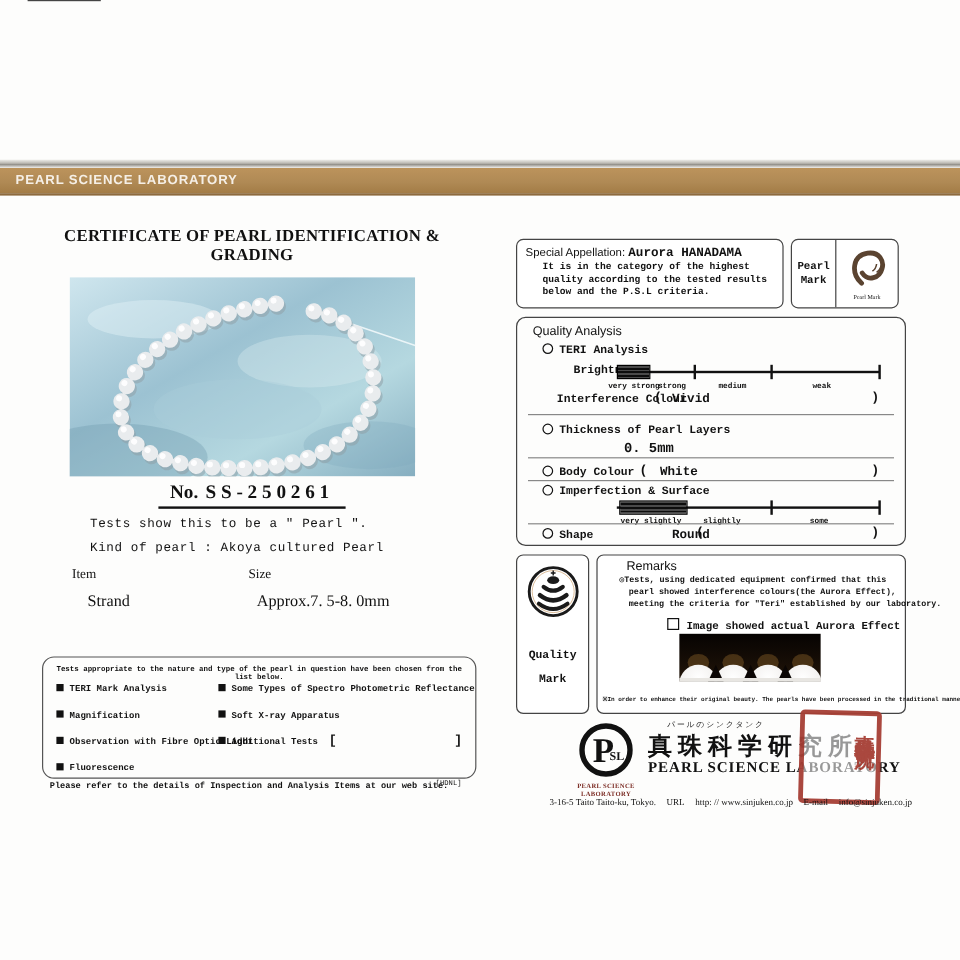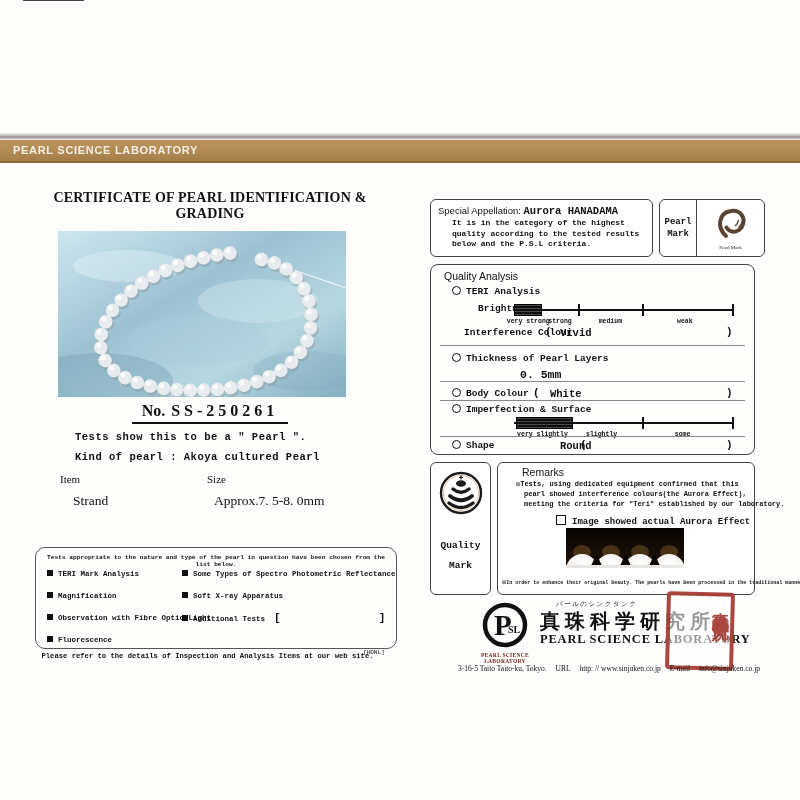--- a/index.html
+++ b/index.html
@@ -17,40 +17,40 @@
     background:linear-gradient(180deg,#bc935c 0%,#b08a55 55%,#a37c46 100%);
     border-bottom:2px solid #8d6a3e;box-sizing:border-box;}
   .band-title{top:144px;left:13px;font-weight:bold;font-size:11px;letter-spacing:.7px;color:#f5efe6;}
 
   
   .cert-title{top:190px;left:40px;width:340px;text-align:center;font-weight:bold;font-size:14px;letter-spacing:.2px;}
   .photo{top:231px;left:58px;width:288px;height:166px;}
   .cert-no-wrap{top:402px;left:40px;width:340px;text-align:center;}
   .cert-no{display:inline-block;border-bottom:2px solid #111;padding:0 10px 2px 10px;font-size:16px;font-weight:bold;}
   .cert-no .num{letter-spacing:4px;margin-left:6px;text-align:center;}
-  .stmt{left:75px;font-weight:bold;font-size:10.5px;letter-spacing:.5px;}
+  .stmt{left:75px;font-weight:normal;font-size:10.5px;letter-spacing:.5px;}
   .lbl-sm{font-size:11px;}
   .val-md{font-size:13.5px;}
 
   .tests-box{top:547px;left:35px;width:362px;height:102px;border:1px solid #555;border-radius:10px;box-sizing:border-box;}
   .tests-header{top:554px;left:42px;width:348px;text-align:center;font-size:6.2px;font-weight:bold;}
   .test-item{position:absolute;font-size:7.5px;font-weight:bold;white-space:nowrap;}
   .cb{display:inline-block;width:6px;height:6px;background:#111;margin-right:5px;}
   .bracket{font-weight:bold;font-size:11px;}
   .tests-footer{top:652px;left:35px;width:345px;text-align:center;font-size:7.2px;font-weight:bold;}
   .tests-code{top:649px;left:363px;font-size:6px;}
 
   
   .rbox{border:1.2px solid #444;border-radius:6px;box-sizing:border-box;background:#fff;}
   .special-box{top:199px;left:430px;width:223px;height:58px;}
   .special-line1{top:205px;left:438px;font-size:9.5px;white-space:nowrap;}
   .special-value{font-family:"Liberation Mono",monospace;font-weight:bold;font-size:10.5px;}
   .special-desc{position:absolute;left:452px;font-size:8px;font-weight:bold;line-height:10.5px;white-space:nowrap;text-align:center;}
 
-  .pmark-box{top:199px;left:659px;width:106px;height:58px;display:flex;}
+  .pmark-box{top:199px;left:659px;width:90px;height:58px;display:flex;}
   .pmark-left{width:37px;border-right:1.2px solid #444;text-align:center;font-weight:bold;font-size:9px;line-height:12px;padding-top:16px;box-sizing:border-box;}
   .pmark-right{flex:1;text-align:center;padding-top:5px;}
   .pmark-caption{font-size:5px;margin-top:0px;}
 
   .qa-box{top:264px;left:430px;width:325px;height:191px;border:1.2px solid #444;border-radius:8px;box-sizing:border-box;}
   .qa-title{top:270px;left:444px;font-size:10.5px;}
   .qa-row-label{position:absolute;font-weight:bold;font-size:9.5px;white-space:nowrap;}
   .circle-mark{display:inline-block;width:7px;height:7px;border:1.2px solid #111;border-radius:50%;margin-right:5px;vertical-align:-1px;}
   .paren{position:absolute;font-weight:bold;font-size:11px;}
   .qa-value{position:absolute;font-weight:bold;font-size:10.5px;text-align:left;}

